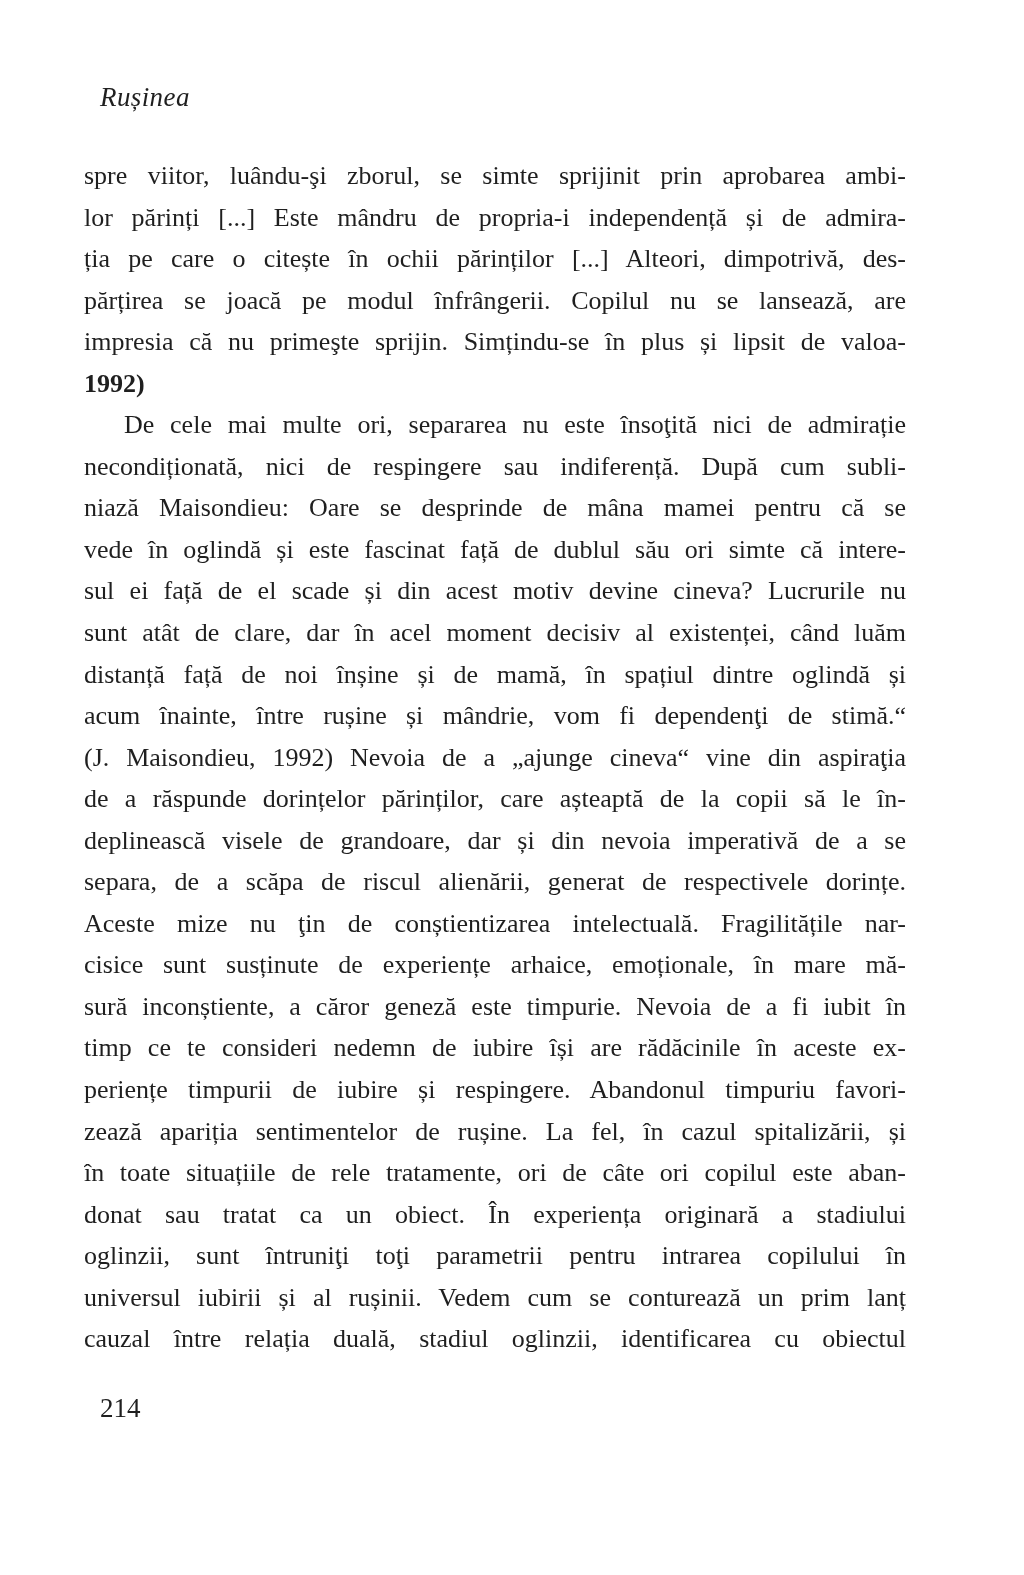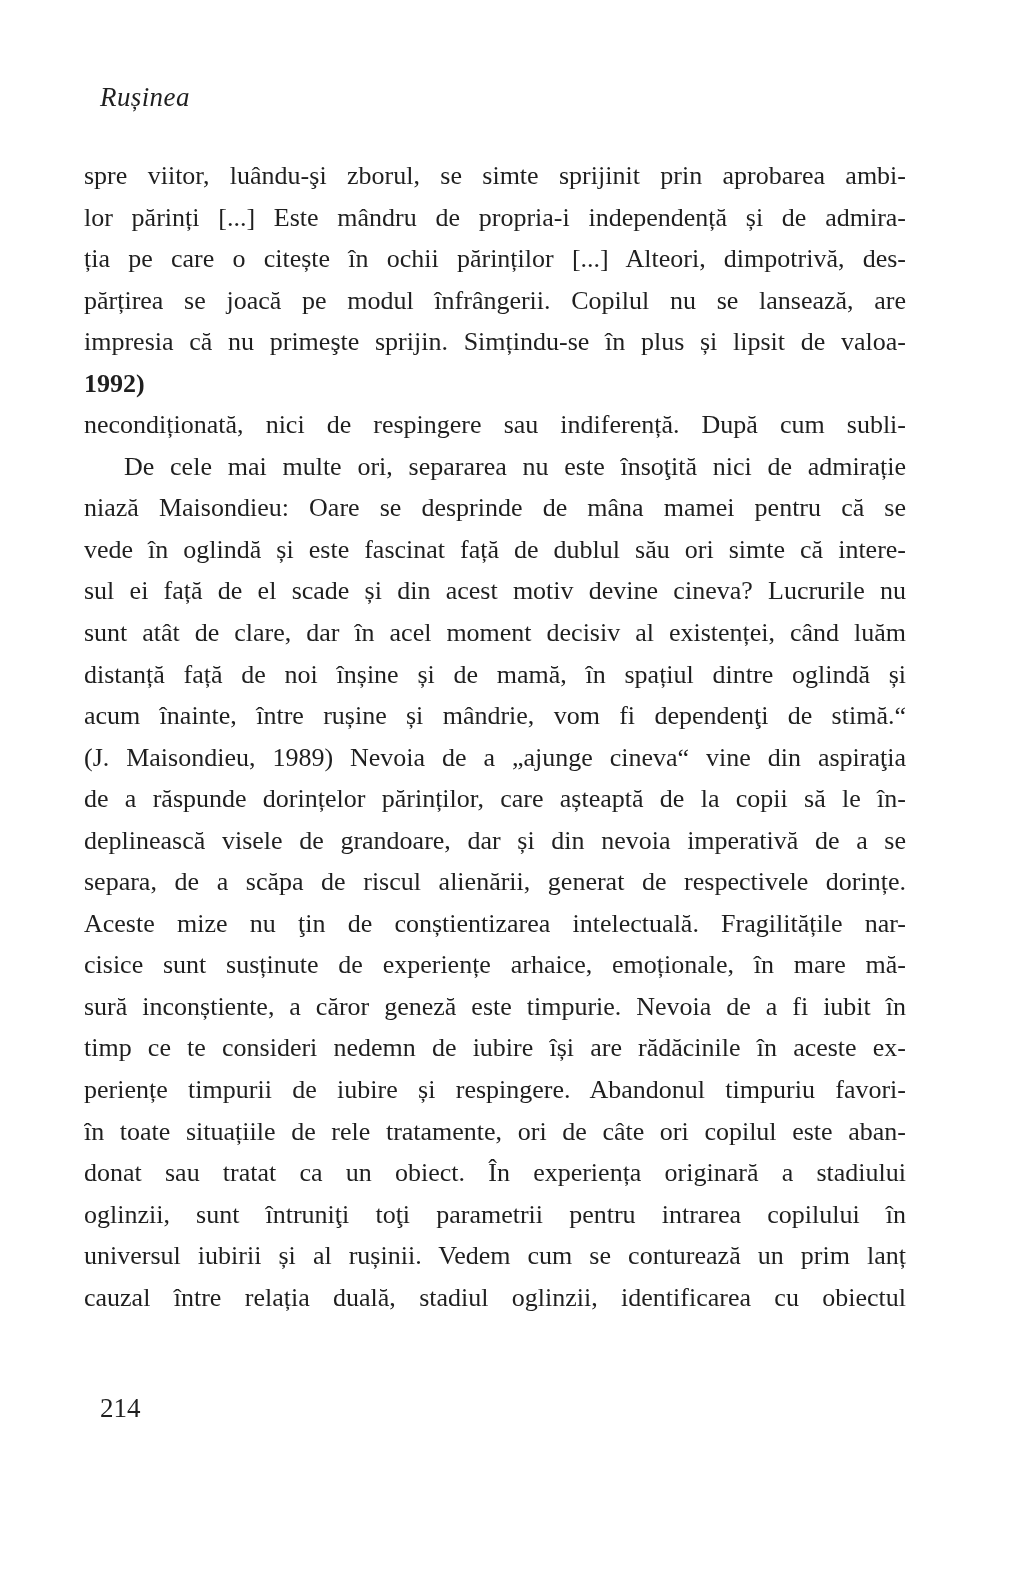--- a/index.html
+++ b/index.html
@@ -65,37 +65,38 @@
 
   <div class="text-block">
 
     <p class="line">spre viitor, luându-şi zborul, se simte sprijinit prin aprobarea ambi-</p>
     <p class="line">lor părinți [...] Este mândru de propria-i independență și de admira-</p>
     <p class="line">ția pe care o citește în ochii părinților [...] Alteori, dimpotrivă, des-</p>
     <p class="line">părțirea se joacă pe modul înfrângerii. Copilul nu se lansează, are</p>
     <p class="line">impresia că nu primeşte sprijin. Simțindu-se în plus și lipsit de valoa-</p>
     <p class="line left">1992)</p>
 
+    <p class="line indent">De cele mai multe ori, separarea nu este însoţită nici de admirație</p>
     <p class="line">necondiționată, nici de respingere sau indiferență. După cum subli-</p>
-    <p class="line indent">De cele mai multe ori, separarea nu este însoţită nici de admirație</p>
     <p class="line">niază Maisondieu: Oare se desprinde de mâna mamei pentru că se</p>
     <p class="line">vede în oglindă și este fascinat față de dublul său ori simte că intere-</p>
     <p class="line">sul ei față de el scade și din acest motiv devine cineva? Lucrurile nu</p>
     <p class="line">sunt atât de clare, dar în acel moment decisiv al existenței, când luăm</p>
     <p class="line">distanță față de noi înșine și de mamă, în spațiul dintre oglindă și</p>
     <p class="line">acum înainte, între rușine și mândrie, vom fi dependenţi de stimă.“</p>
-    <p class="line">(J. Maisondieu, 1989) Nevoia de a „ajunge cineva“ vine din aspiraţia</p>
+    <p class="line">(J. Maisondieu, 1992) Nevoia de a „ajunge cineva“ vine din aspiraţia</p>
     <p class="line">de a răspunde dorințelor părinților, care așteaptă de la copii să le în-</p>
     <p class="line">deplinească visele de grandoare, dar și din nevoia imperativă de a se</p>
     <p class="line">separa, de a scăpa de riscul alienării, generat de respectivele dorințe.</p>
     <p class="line">Aceste mize nu ţin de conștientizarea intelectuală. Fragilitățile nar-</p>
     <p class="line">cisice sunt susținute de experiențe arhaice, emoționale, în mare mă-</p>
     <p class="line">sură inconștiente, a căror geneză este timpurie. Nevoia de a fi iubit în</p>
     <p class="line">timp ce te consideri nedemn de iubire își are rădăcinile în aceste ex-</p>
     <p class="line">periențe timpurii de iubire și respingere. Abandonul timpuriu favori-</p>
+    <p class="line">zează apariția sentimentelor de rușine. La fel, în cazul spitalizării, și</p>
     <p class="line">în toate situațiile de rele tratamente, ori de câte ori copilul este aban-</p>
     <p class="line">donat sau tratat ca un obiect. În experiența originară a stadiului</p>
     <p class="line">oglinzii, sunt întruniţi toţi parametrii pentru intrarea copilului în</p>
     <p class="line">universul iubirii și al rușinii. Vedem cum se conturează un prim lanț</p>
     <p class="line">cauzal între relația duală, stadiul oglinzii, identificarea cu obiectul</p>
   </div>
 
   <div class="page-number">214</div>
 
 </div>

